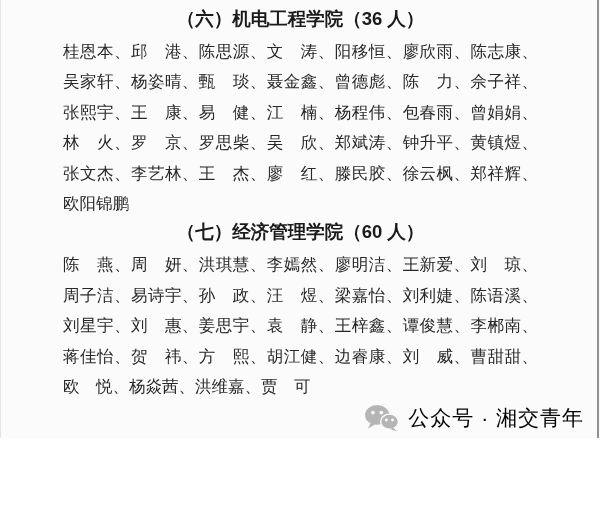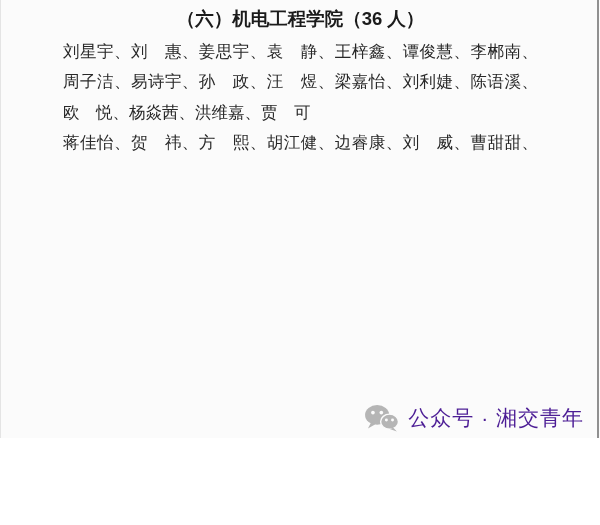--- a/index.html
+++ b/index.html
@@ -49,40 +49,50 @@
   .watermark {
     position:absolute;
     right:16px;
     bottom:6px;
     display:flex;
     align-items:center;
     gap:9px;
   }
   .watermark-text {
     font-size:21px;
-    color:#4c1d95;
+    color:#000000;
     letter-spacing:1px;
     white-space:nowrap;
     text-align:center;
   }
 </style>
 </head>
 <body>
 
 <div class="page">
   <div class="edge-left"></div>
   <div class="edge-right"></div>
 
   <main class="content">
       <div class="heading">（六）机电工程学院（36 人）</div>
       <div class="lines">
+        <div class="name-line">桂恩本、邱　港、陈思源、文　涛、阳移恒、廖欣雨、陈志康、</div>
+        <div class="name-line">吴家轩、杨姿晴、甄　琰、聂金鑫、曾德彪、陈　力、佘子祥、</div>
+        <div class="name-line">张熙宇、王　康、易　健、江　楠、杨程伟、包春雨、曾娟娟、</div>
+        <div class="name-line">林　火、罗　京、罗思柴、吴　欣、郑斌涛、钟升平、黄镇煜、</div>
+        <div class="name-line">张文杰、李艺林、王　杰、廖　红、滕民胶、徐云枫、郑祥辉、</div>
+        <div class="name-line last">欧阳锦鹏</div>
+      </div>
+      <div class="heading">（七）经济管理学院（60 人）</div>
+      <div class="lines">
+        <div class="name-line">陈　燕、周　妍、洪琪慧、李嫣然、廖明洁、王新爱、刘　琼、</div>
+        <div class="name-line">周子洁、易诗宇、孙　政、汪　煜、梁嘉怡、刘利婕、陈语溪、</div>
         <div class="name-line">刘星宇、刘　惠、姜思宇、袁　静、王梓鑫、谭俊慧、李郴南、</div>
-        <div class="name-line">周子洁、易诗宇、孙　政、汪　煜、梁嘉怡、刘利婕、陈语溪、</div>
+        <div class="name-line">蒋佳怡、贺　祎、方　熙、胡江健、边睿康、刘　威、曹甜甜、</div>
         <div class="name-line last">欧　悦、杨焱茜、洪维嘉、贾　可</div>
-        <div class="name-line">蒋佳怡、贺　祎、方　熙、胡江健、边睿康、刘　威、曹甜甜、</div>
       </div>
     </main>
 
   <div class="watermark">
     <span style="display:inline-flex;">
       <svg width="35" height="28" viewBox="0 0 40 32" aria-hidden="true">
         <g fill="#b5b5b5">
           <ellipse cx="15" cy="12.5" rx="13.8" ry="11.3"></ellipse>
           <path d="M8 21 L4.5 28 L13 23 Z"></path>
         </g>

